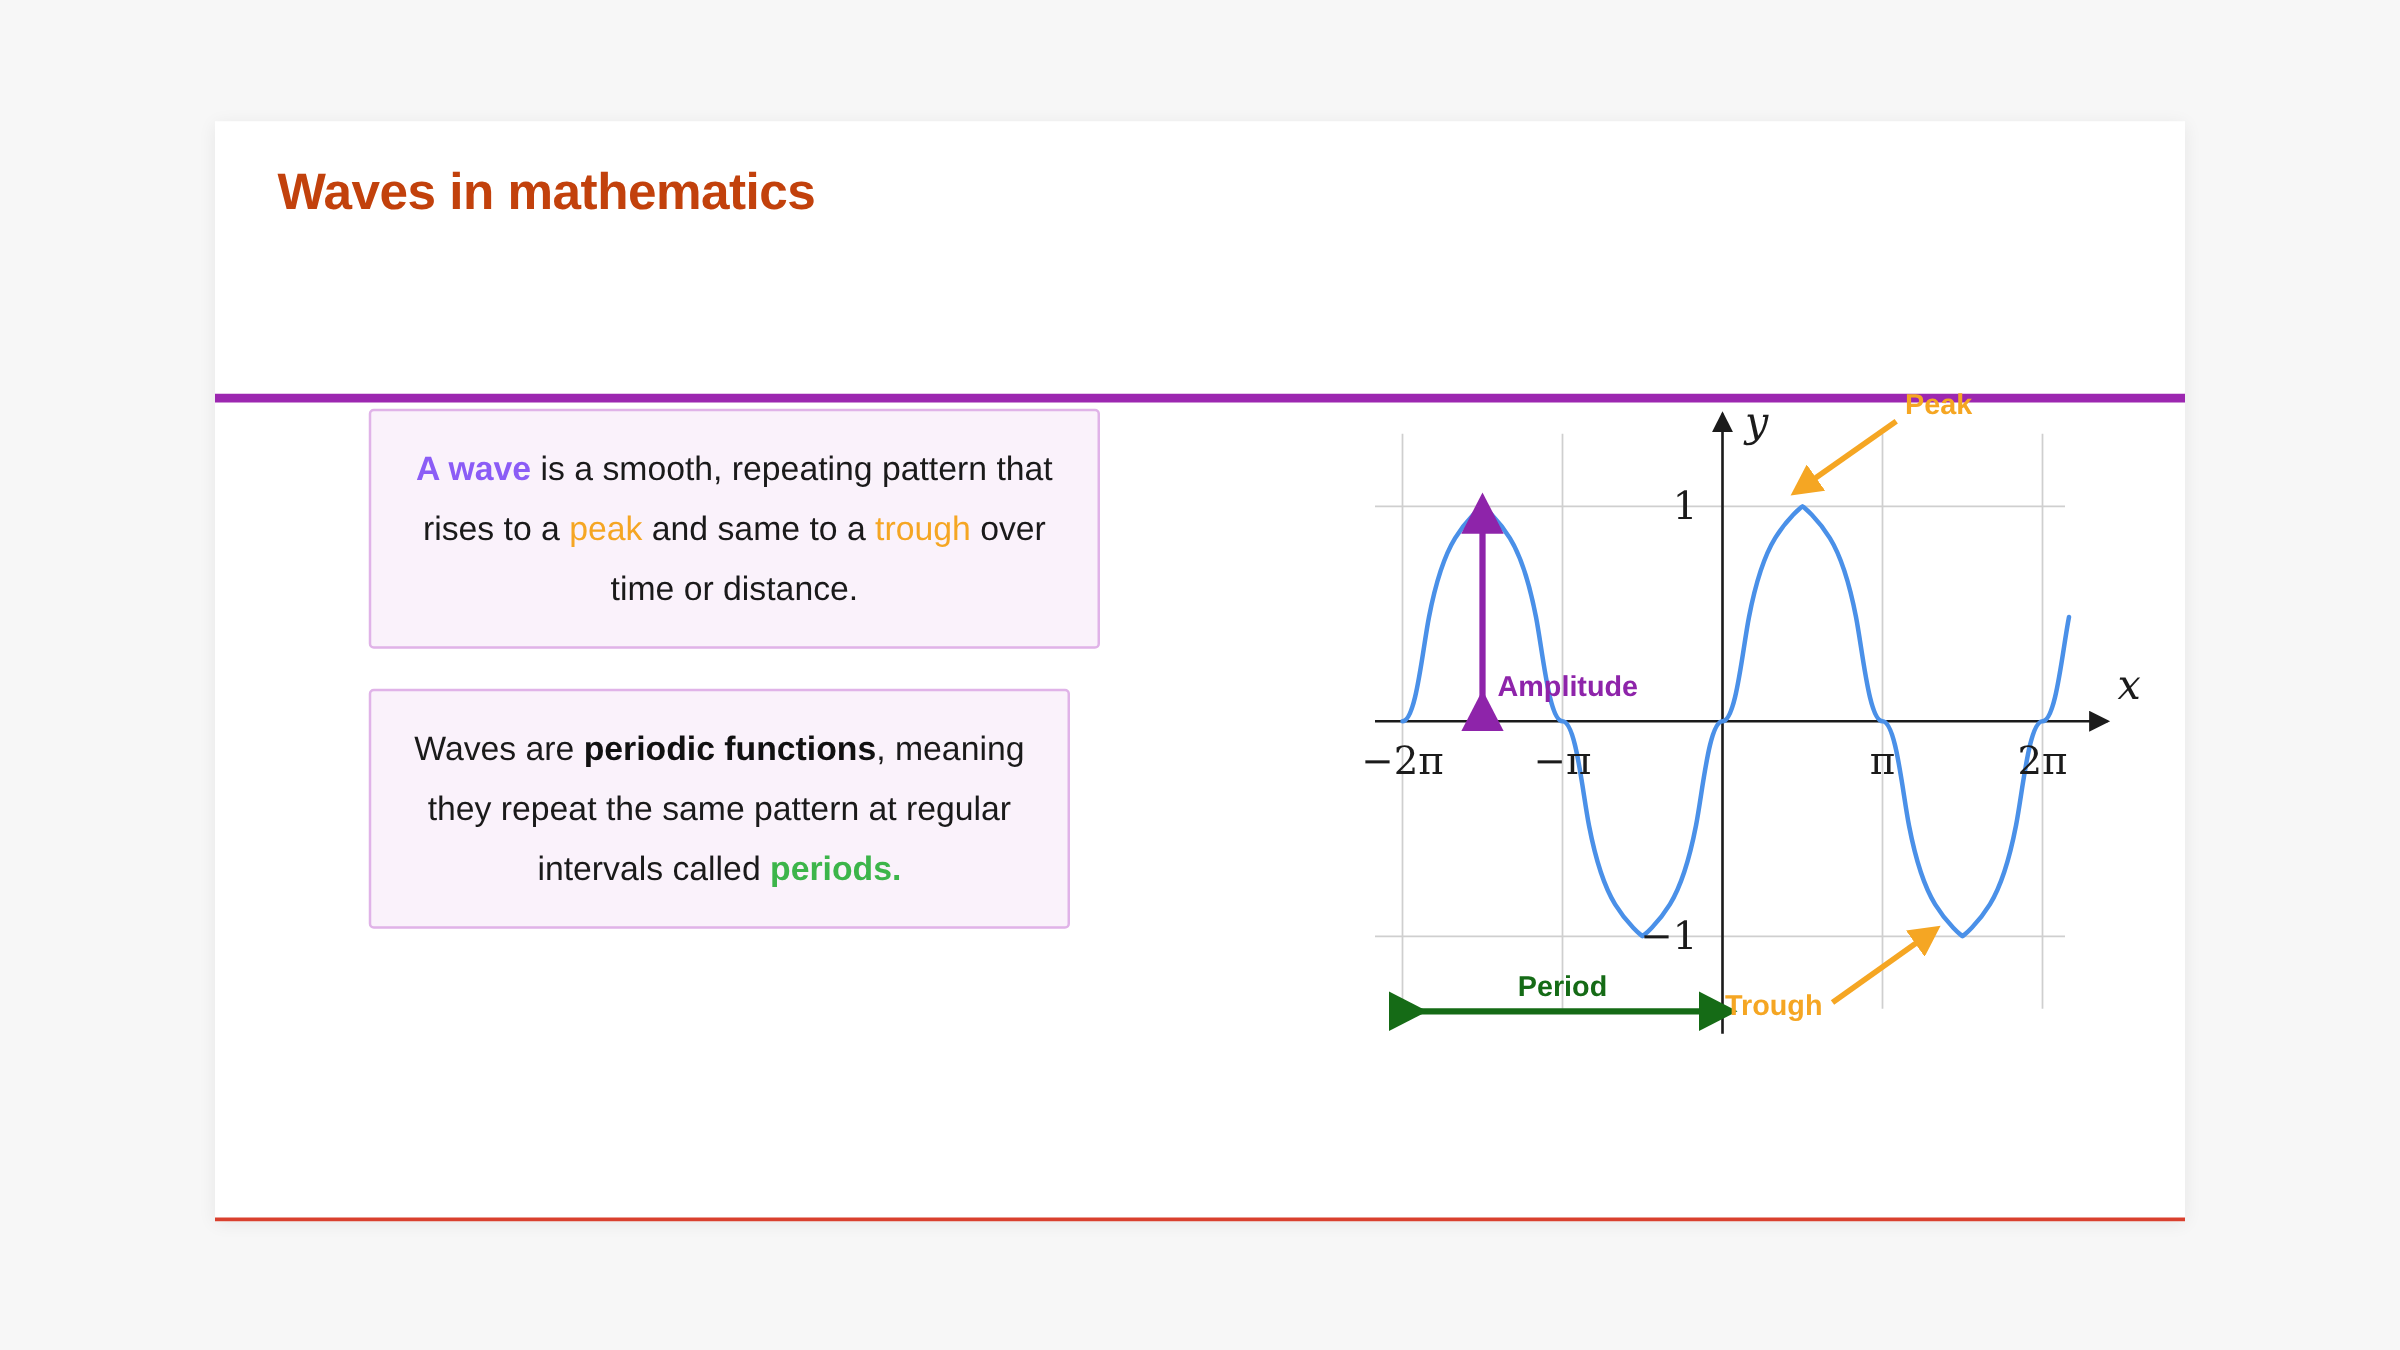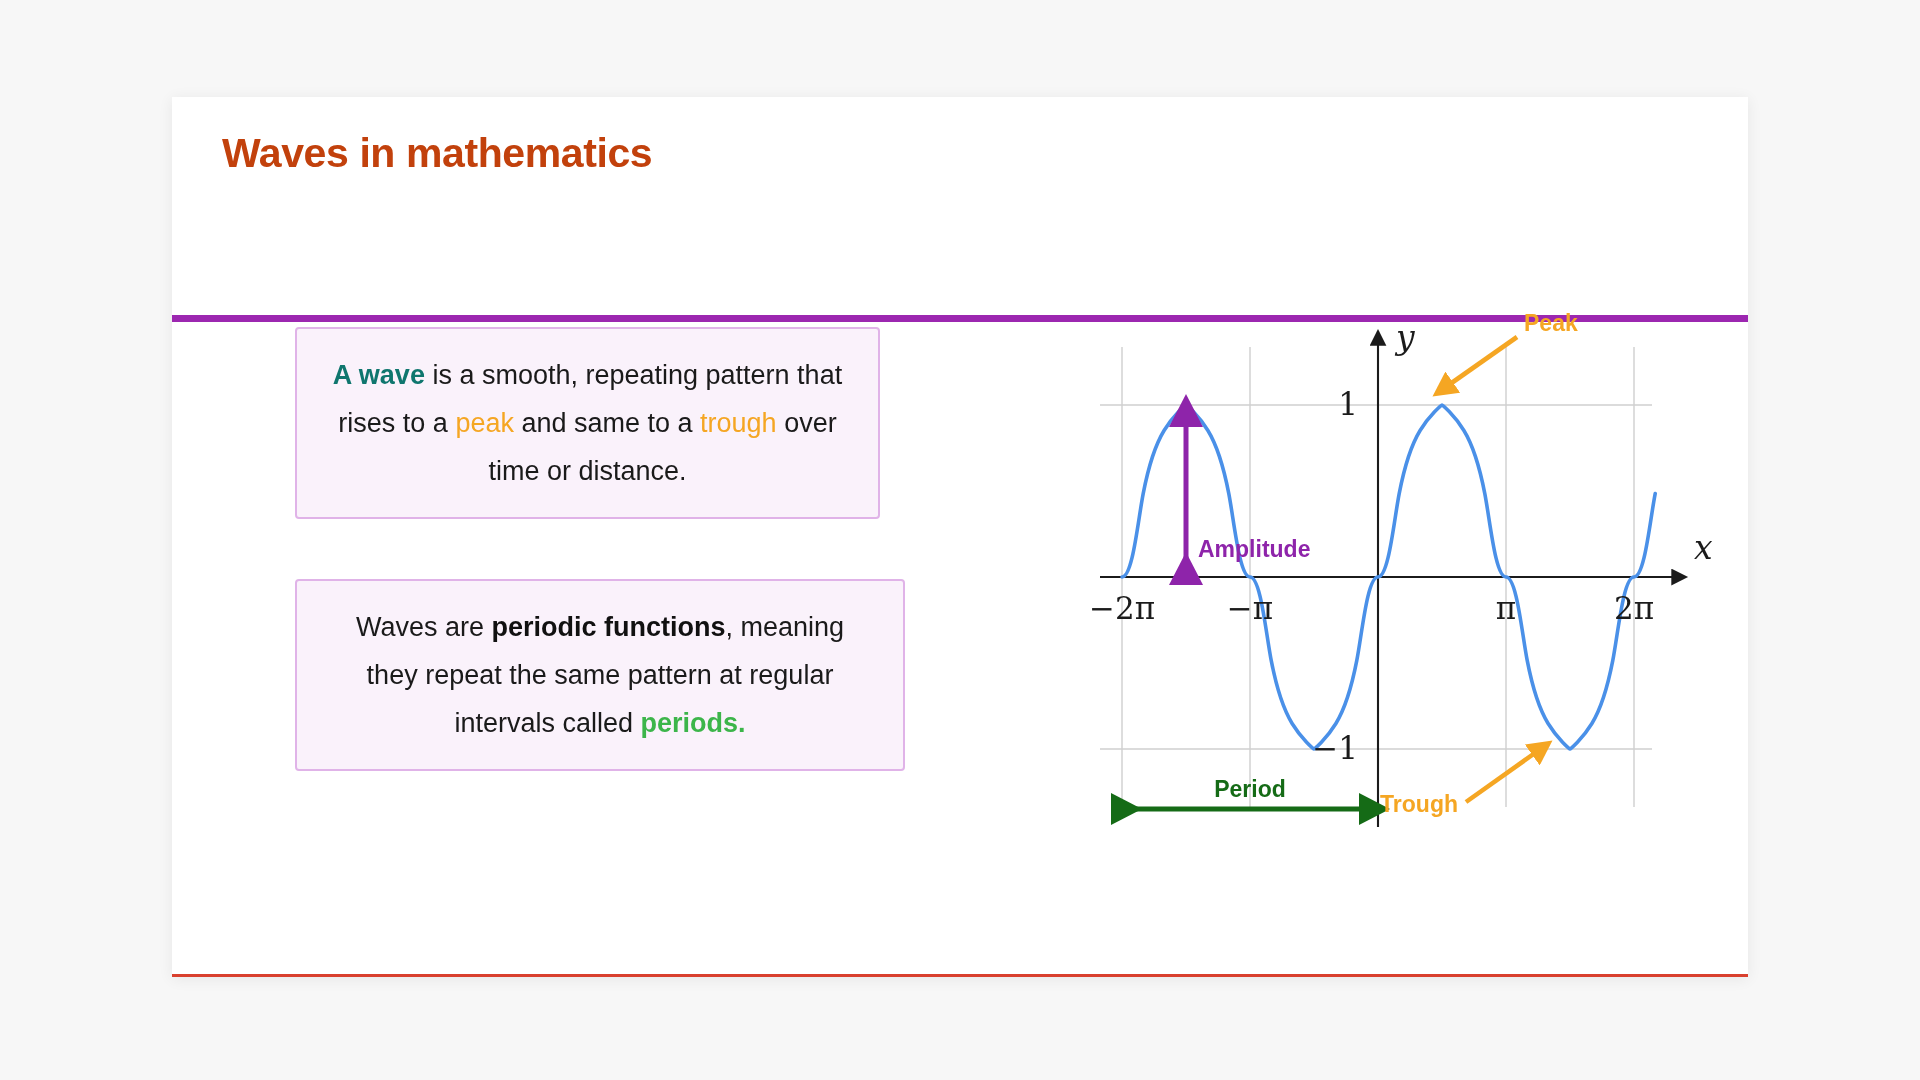--- a/index.html
+++ b/index.html
@@ -71,23 +71,23 @@
     border: 2px solid #e0b3e8;
     border-radius: 4px;
     box-sizing: border-box;
     padding: 22px 30px;
     text-align: center;
     color: #1a1a1a;
     font-size: 27px;
     line-height: 1.78;
   }
   #info-card-definition { width: 585px; }
-  #info-card-periodic  { width: 610px; margin-top: 60px; }
-
-  .hl-wave    { color: #0f766e; font-weight: bold; }
+  #info-card-periodic  { width: 561px; margin-top: 32px; }
+
+  .hl-wave    { color: #8b5cf6; font-weight: bold; }
   .hl-peak    { color: #f5a623; }
   .hl-trough  { color: #f5a623; }
   .hl-bold    { font-weight: bold; color: #111111; }
   .hl-periods { color: #3cb54a; font-weight: bold; }
 
   
   #chart-panel {
     position: absolute;
     left: 920px;
     top: 210px;

